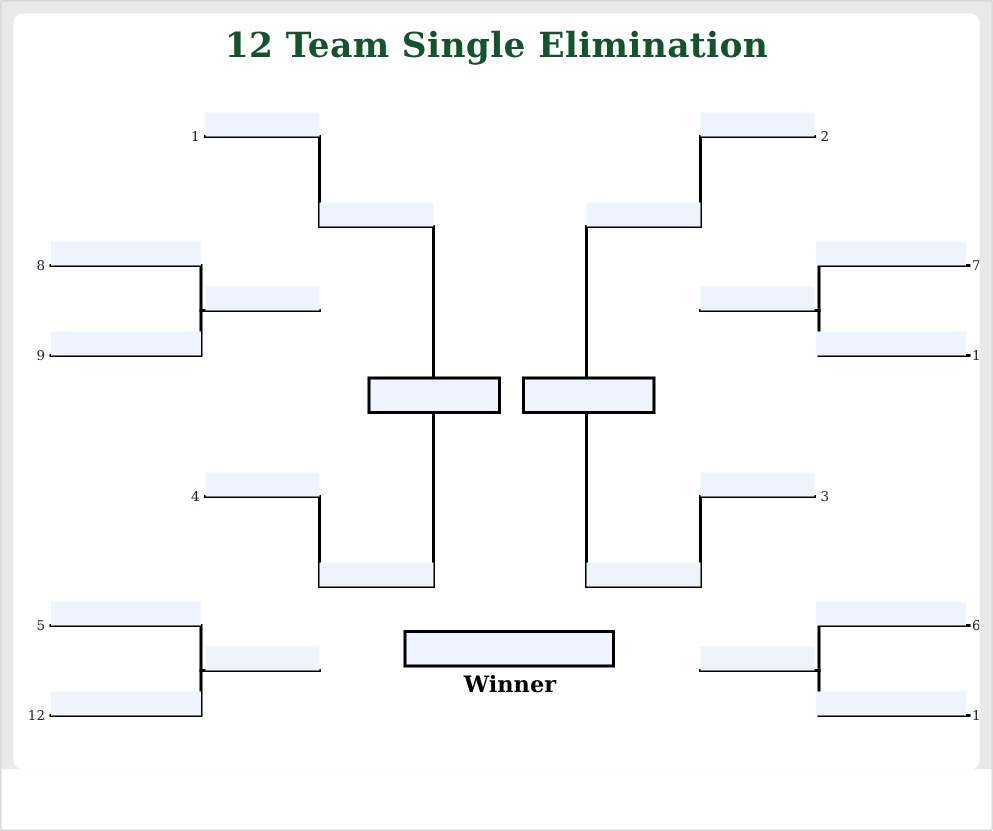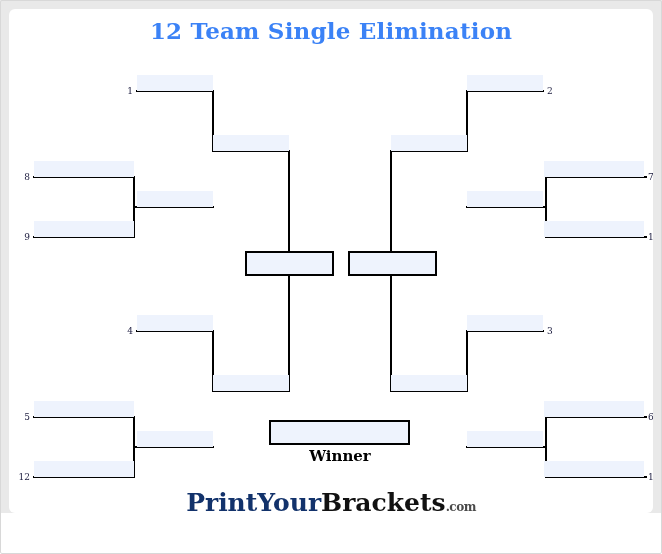--- a/index.html
+++ b/index.html
@@ -55,21 +55,21 @@
   #title {
     position: absolute;
     left: 0;
     top: 8px;
     width: 644px;
     text-align: center;
     font-family: "DejaVu Serif", "Liberation Serif", serif;
     font-weight: bold;
     font-size: 23px;
     letter-spacing: 0.2px;
-    color: #3b82f6;
+    color: #14532d;
     white-space: nowrap;
   }
 
   svg#bracket {
     position: absolute;
     left: 0;
     top: 0;
   }
   .blank     { fill: #eef3fd; stroke: none; }
   .boxed     { fill: #eef3fd; stroke: #000000; stroke-width: 2; }
@@ -169,21 +169,20 @@
           <text x="538" y="85" class="seed seed-r" text-anchor="start">2</text>
           <text x="639" y="171" class="seed seed-r" text-anchor="start">7</text>
           <text x="639" y="231" class="seed seed-r" text-anchor="start">10</text>
           <text x="538" y="325" class="seed seed-r" text-anchor="start">3</text>
           <text x="639" y="411" class="seed seed-r" text-anchor="start">6</text>
           <text x="639" y="471" class="seed seed-r" text-anchor="start">11</text>
         </g>
       <text class="winner-label" id="winner-text" x="331" y="452">Winner</text>
     </svg>
 
-    <div id="logo"><span class="seg-print">Print</span><span class="seg-your">Your</span><span class="seg-brackets">Brackets</span><span class="seg-dotcom">.com</span></div>
 
   </div>
 
   <div id="footer-strip">
     
   </div>
 
 </div>
 
 </body></html>

